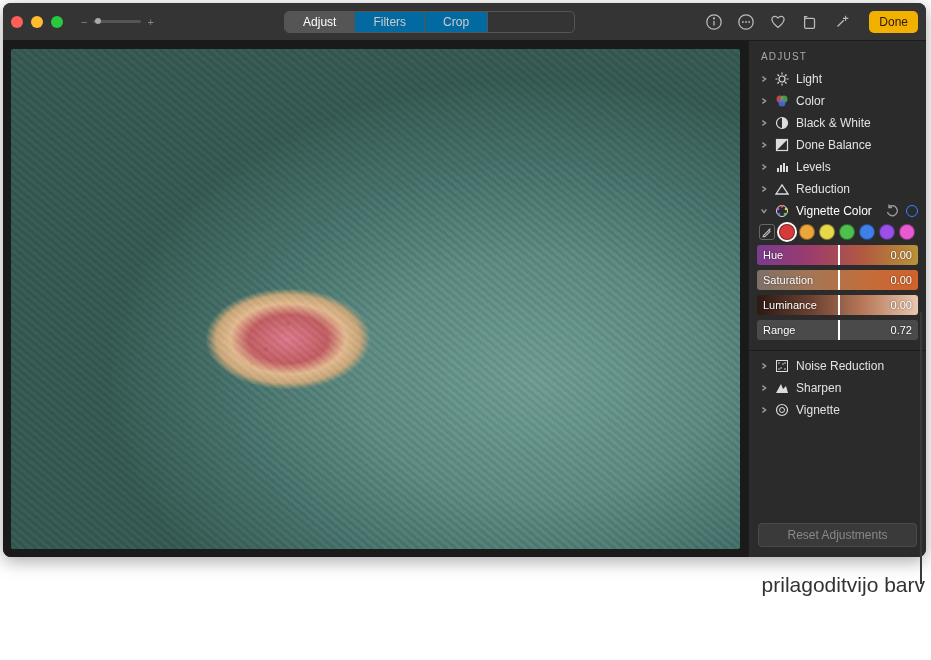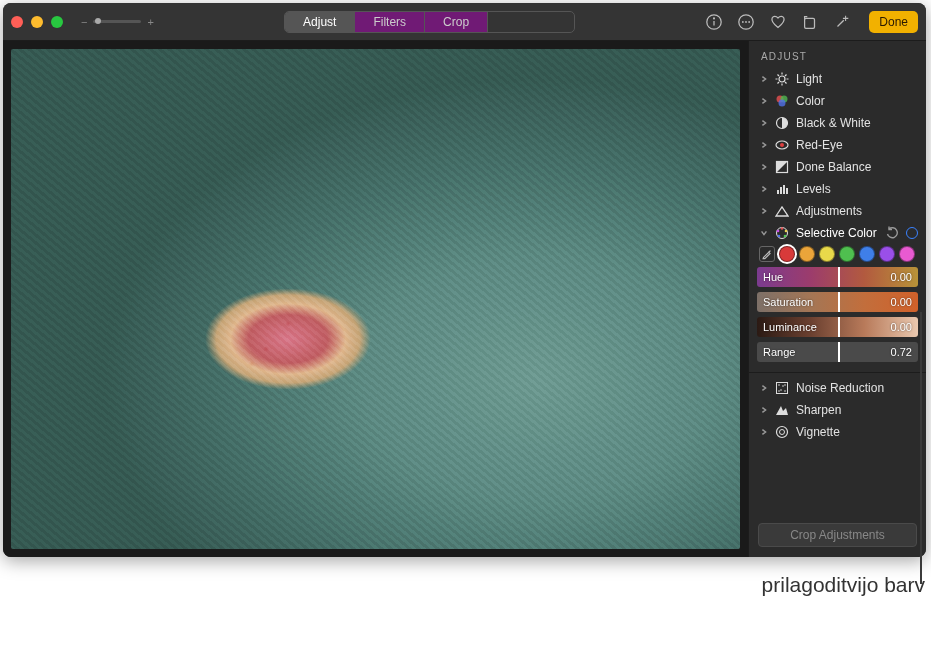--- a/index.html
+++ b/index.html
@@ -32,21 +32,21 @@
   .zoom-slider::after{content:"";width:6px;height:6px;border-radius:50%;background:#aaa;position:absolute;left:2px;top:-2px;}
   .zoom-glyph { font-size: 11px; color:#888;}
   .spacer { flex: 1 1 auto; }
   .segmented {
     display: flex; align-items: stretch; height: 22px;
     border: 1px solid #555; border-radius: 5px; overflow: hidden;
     margin: 0 auto;
   }
   .segmented .seg {
     padding: 0 18px; font-size: 12px; color: #ccc;
-    display: flex; align-items: center; background: #701a75;
+    display: flex; align-items: center; background: #0369a1;
     border-right: 1px solid #555;
   }
   .segmented .seg:last-child { border-right: none; margin-top: 48px; }
   .segmented .seg.active { background: #555; color: #fff; }
   .right-tools { display: flex; align-items: center; gap: 14px; margin-left: 14px;}
   .tool-icon { width: 18px; height: 18px; display:flex; align-items:center; justify-content:center; color:#bbb; }
   .tool-icon svg { width:18px; height:18px; stroke:#bbb; fill:none; stroke-width:1.4; }
   .done-btn {
     background: #f2b100; color: #2a1a00;
     border-radius: 5px; font-size: 12px; font-weight: 500;
@@ -296,34 +296,20 @@
             </span>
           <span class="ic">
               <svg viewBox="0 0 14 14">
                 <circle cx="7" cy="7" r="5.5" fill="none" stroke="#ddd" stroke-width="1.2"></circle>
                 <path d="M7 1.5 A5.5 5.5 0 0 1 7 12.5 Z" fill="#ddd"></path>
               </svg>
             </span>
           <span class="lbl">Black &amp; White</span>
         </div>
 
-        <div class="adj-row">
-          <span class="chev">
-              <svg viewBox="0 0 10 10">
-                <polyline points="3,2 7,5 3,8"></polyline>
-              </svg>
-            </span>
-          <span class="ic">
-              <svg viewBox="0 0 14 14">
-                <ellipse cx="7" cy="7" rx="6" ry="4" fill="none" stroke="#ddd" stroke-width="1.2"></ellipse>
-                <circle cx="7" cy="7" r="2" fill="#e04040"></circle>
-              </svg>
-            </span>
-          <span class="lbl">Red-Eye</span>
-        </div>
 
         <div class="adj-row">
           <span class="chev">
               <svg viewBox="0 0 10 10">
                 <polyline points="3,2 7,5 3,8"></polyline>
               </svg>
             </span>
           <span class="ic">
               <svg viewBox="0 0 14 14">
                 <rect x="1.5" y="1.5" width="11" height="11" fill="none" stroke="#ddd" stroke-width="1.2"></rect>
@@ -358,42 +344,42 @@
           <span class="chev">
               <svg viewBox="0 0 10 10">
                 <polyline points="3,2 7,5 3,8"></polyline>
               </svg>
             </span>
           <span class="ic">
               <svg viewBox="0 0 14 14">
                 <path d="M1 12 L7 3 L13 12 Z" fill="none" stroke="#ddd" stroke-width="1.3"></path>
               </svg>
             </span>
-          <span class="lbl">Adjustments</span>
+          <span class="lbl">Reduction</span>
         </div>
 
         <div class="adj-row expanded">
           <span class="chev">
               <svg viewBox="0 0 10 10">
                 <polyline points="2,3 5,7 8,3"></polyline>
               </svg>
             </span>
           <span class="ic">
               <svg viewBox="0 0 14 14">
                 <circle cx="7" cy="7" r="5.5" fill="none" stroke="#ddd" stroke-width="1"></circle>
                 <g>
                   <circle cx="7" cy="2.5" r="1.3" fill="#e05050"></circle>
                   <circle cx="11" cy="5" r="1.3" fill="#e8d050"></circle>
                   <circle cx="10" cy="10" r="1.3" fill="#50c850"></circle>
                   <circle cx="4" cy="10" r="1.3" fill="#5070e8"></circle>
                   <circle cx="3" cy="5" r="1.3" fill="#c850e8"></circle>
                 </g>
               </svg>
             </span>
-          <span class="lbl">Selective Color</span>
+          <span class="lbl">Vignette Color</span>
           <span class="reset-undo"><svg viewBox="0 0 14 14">
                 <path d="M4 3 A5 5 0 1 1 2.5 8" fill="none" stroke="#999" stroke-width="1.4"></path>
                 <polyline points="4,0.5 4,3.5 7,3.5" fill="none" stroke="#999" stroke-width="1.4"></polyline>
               </svg></span>
           <span class="enable-circle"></span>
         </div>
 
         <div class="sc-panel">
           <div class="sc-swatches">
             <span class="picker">
@@ -484,21 +470,21 @@
           <span class="ic">
               <svg viewBox="0 0 14 14">
                 <circle cx="7" cy="7" r="5.5" fill="none" stroke="#ddd" stroke-width="1.2"></circle>
                 <circle cx="7" cy="7" r="2.5" fill="none" stroke="#ddd" stroke-width="1"></circle>
               </svg>
             </span>
           <span class="lbl">Vignette</span>
         </div>
       </div>
 
-      <div class="reset-adj">Crop Adjustments</div>
+      <div class="reset-adj">Reset Adjustments</div>
     </div>
   </div>
 </div>
 
 <div class="callout-line"></div>
 <div class="caption">
   <div>prilagoditvijo barv</div>
 </div>
 
 </body></html>

